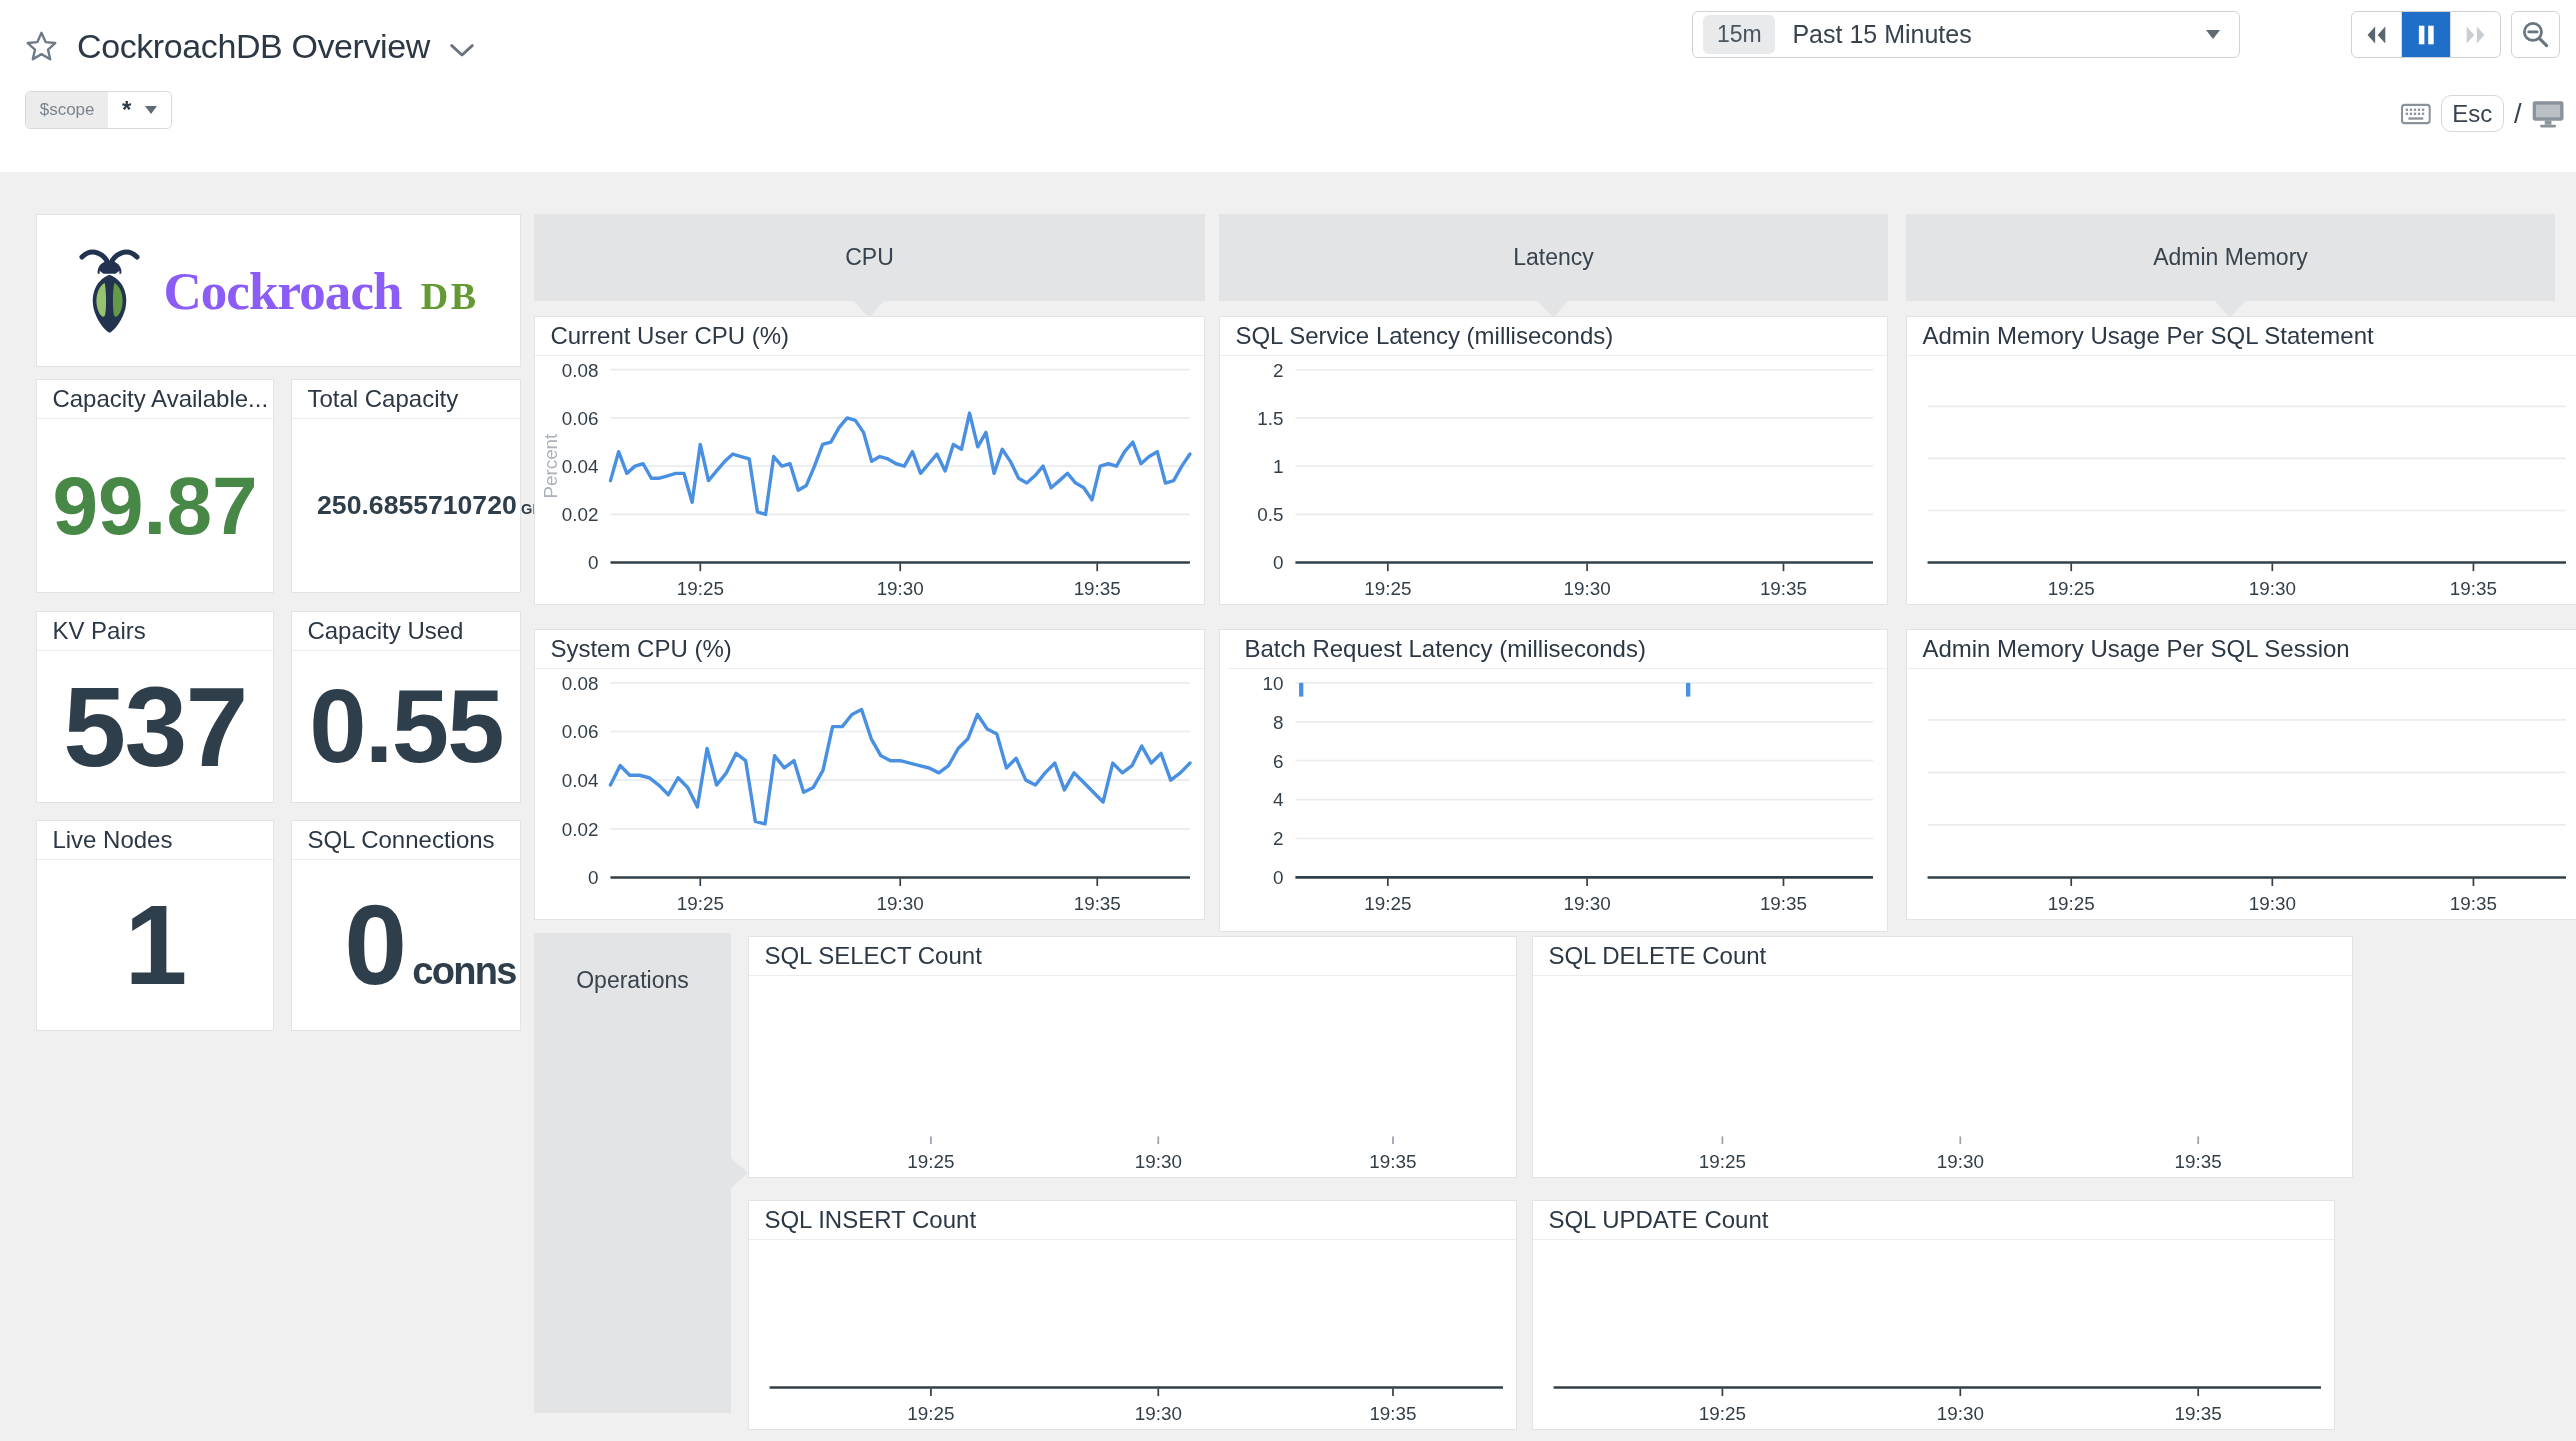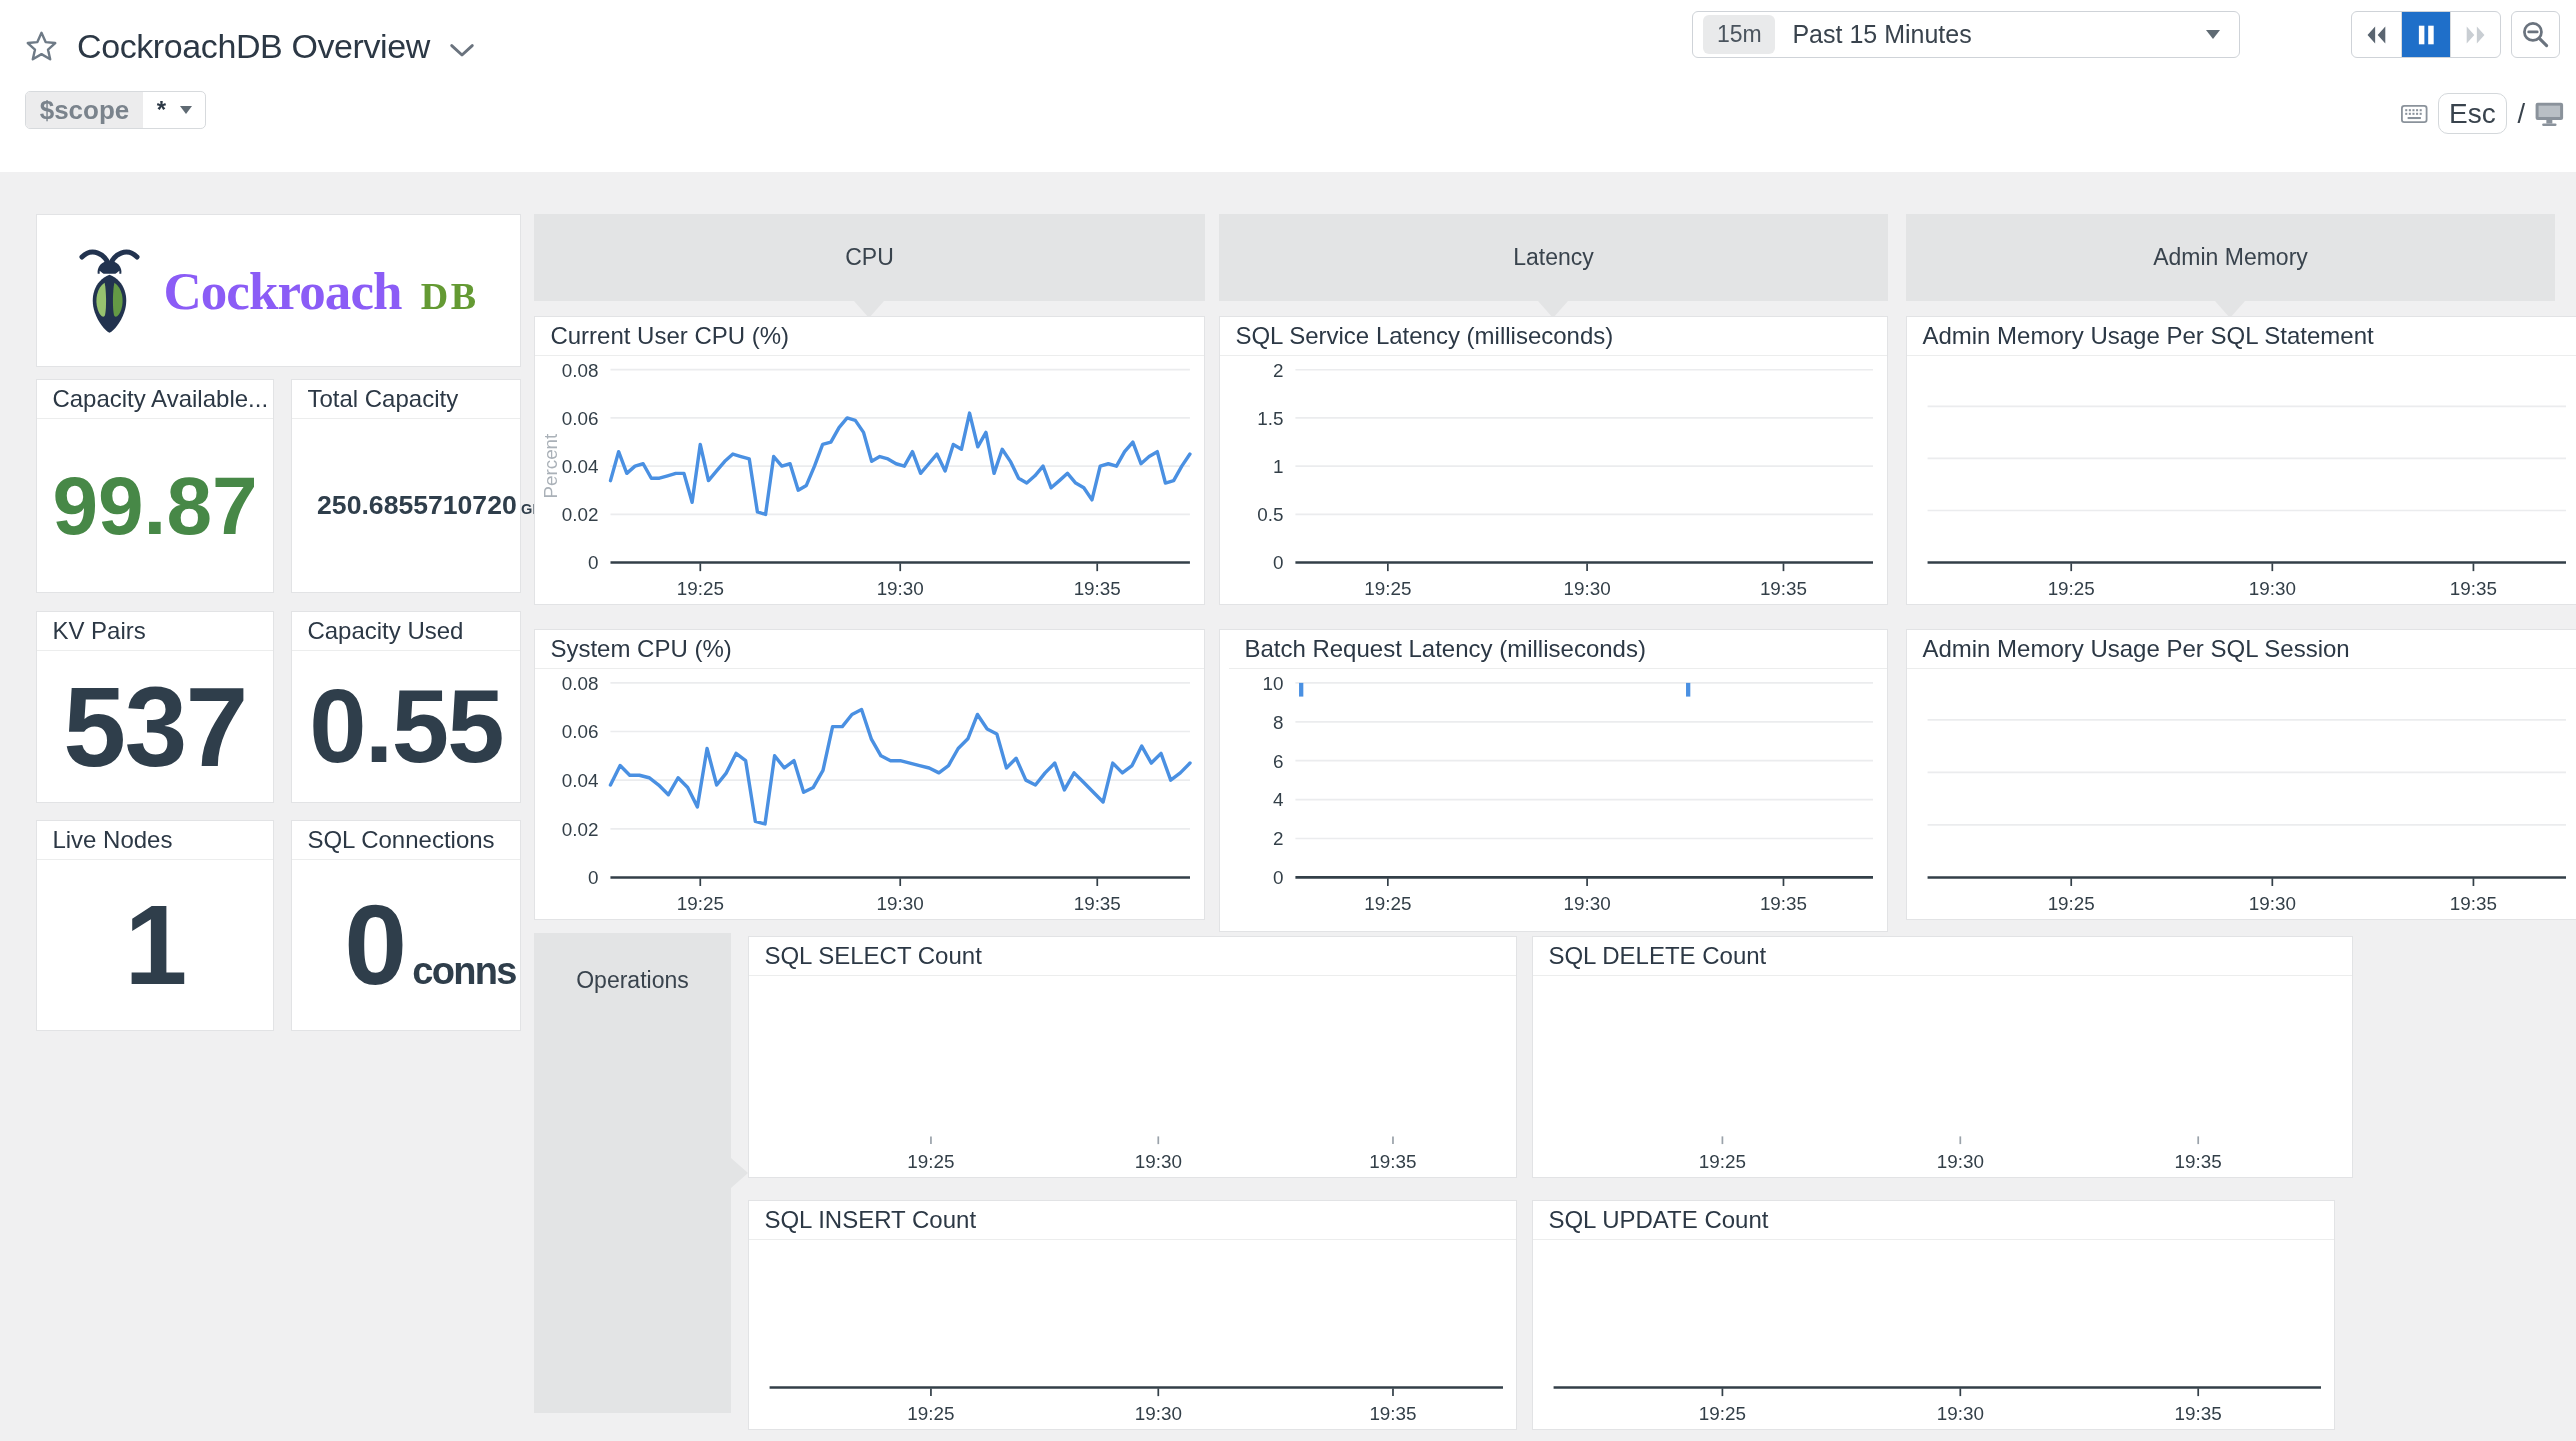--- a/index.html
+++ b/index.html
@@ -24,26 +24,26 @@
     border-radius:6px; overflow:hidden; display:flex; background:#fff; }
   .pb { flex:1; display:flex; align-items:center; justify-content:center; cursor:pointer; }
   .pb + .pb { border-left:1.7px solid #d8dbde; }
   .pb.active { background:#1f6fc9; }
   .sq-btn { left:2511px; top:11px; width:49px; height:47px; border:1.7px solid #cfd3d8;
     border-radius:6px; background:#fff; display:flex; align-items:center; justify-content:center; cursor:pointer; }
 
   
   .scope { left:25px; top:91px; height:38px; display:inline-flex; align-items:stretch;
     border:1.7px solid #d7dadd; border-radius:5.1px; overflow:hidden; background:#fff; cursor:pointer; }
-  .scope-label { background:#ececed; color:#7a838c; font-size:26px; display:flex; align-items:center; padding:0 13.7px;font-weight:bold; }
+  .scope-label { background:#ececed; color:#7a838c; font-size:17px; display:flex; align-items:center; padding:0 13.7px; }
   .scope-value { display:flex; align-items:center; gap:13.7px; padding:0 13.7px; font-size:24px; font-weight:700; color:#2c3845; }
   .scope-value .caret-down { border-left-width:6.9px; border-right-width:6.9px; border-top-width:8.6px; }
   .shortcuts { left:2401px; top:91px; width:163px; height:45px; display:flex; align-items:center; gap:10.3px; }
   .esc-badge { border:1.7px solid #d4d8db; border-radius:10px; background:#fff; padding:3.4px 10.3px;
-    font-size:28px; color:#39434d; }
+    font-size:24px; color:#39434d; }
   .slash { font-size:27.4px; color:#39434d; }
 
   
   .dash-bg { left:0; top:172px; width:2576px; height:1270px; background:#f0f0f1; }
   .card { position:absolute; background:#fff; border:1.7px solid #e2e3e5; }
   .card-title { height:39px; line-height:38px; padding-left:15.4px; font-size:24px; color:#2c3845;
     border-bottom:1.7px solid #eceded; white-space:nowrap; overflow:hidden; }
   .chart-area { position:absolute; left:0; top:39px; right:0; bottom:0; }
   .ghead { position:absolute; background:#e3e4e5; display:flex; align-items:center; justify-content:center;
     font-size:23px; color:#39434d; cursor:grab; }

